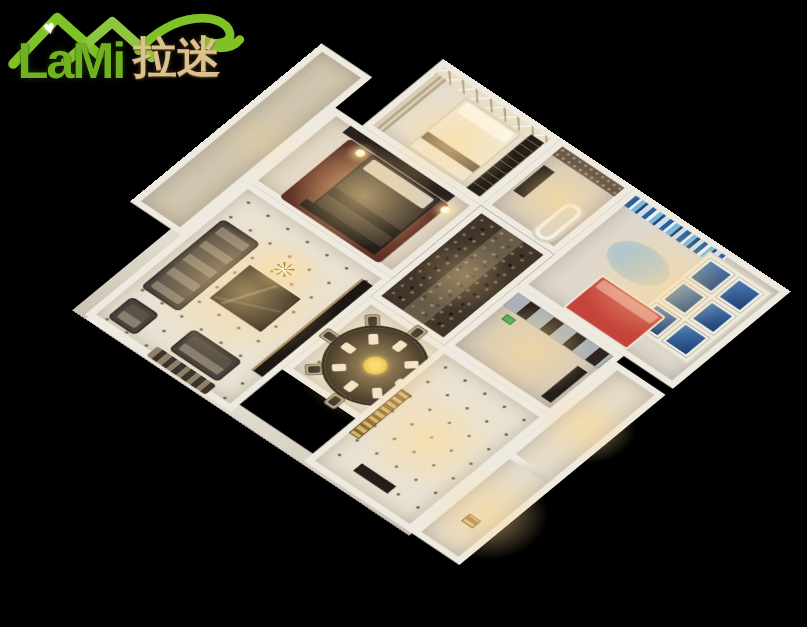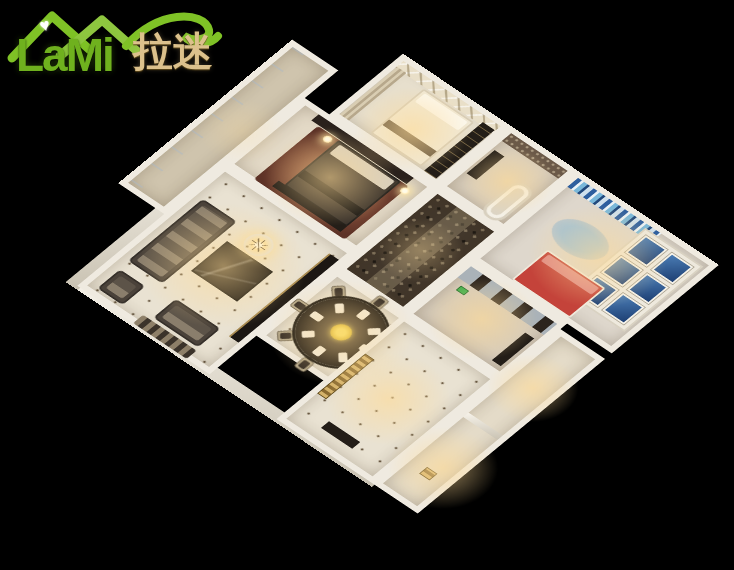--- a/index.html
+++ b/index.html
@@ -6,21 +6,21 @@
   #stage{position:relative;width:734px;height:570px;background:#000;overflow:hidden;
          font-family:"Liberation Sans",sans-serif;}
 
   
   .logo{position:absolute;left:6px;top:2px;width:230px;height:92px;z-index:50;}
   .roof{position:absolute;left:0;top:0;}
   .brand{position:absolute;left:10px;top:22px;white-space:nowrap;}
   .brand-latin{font-size:46px;font-weight:800;letter-spacing:-2px;
     color:#6fb11e;text-shadow:0 1px 2px rgba(0,0,0,.8),0 0 6px rgba(110,180,30,.35);}
   .brand-cn{font-family:"DejaVu Serif","Liberation Serif",serif;font-size:40px;font-weight:700;
-    color:#dcc18c;margin-left:20px;vertical-align:6px;
+    color:#dcc18c;margin-left:8px;vertical-align:6px;
     text-shadow:0 1px 1px #5a4618,0 0 5px rgba(220,190,130,.3);}
   .heart{position:absolute;left:34px;top:14px;font-size:17px;color:#fff;transform:rotate(-14deg);
     text-shadow:0 0 3px rgba(255,255,255,.8);}
   .tagline{position:absolute;left:12px;top:66px;font-size:10.5px;font-weight:700;
     letter-spacing:3.5px;color:#6e1d14;}
 
   
   .scene{position:absolute;inset:0;}
   .plan{position:absolute;left:115px;top:35px;width:520px;height:450px;
         transform:rotateX(42deg) rotateZ(42deg);transform-origin:50% 50%;}

